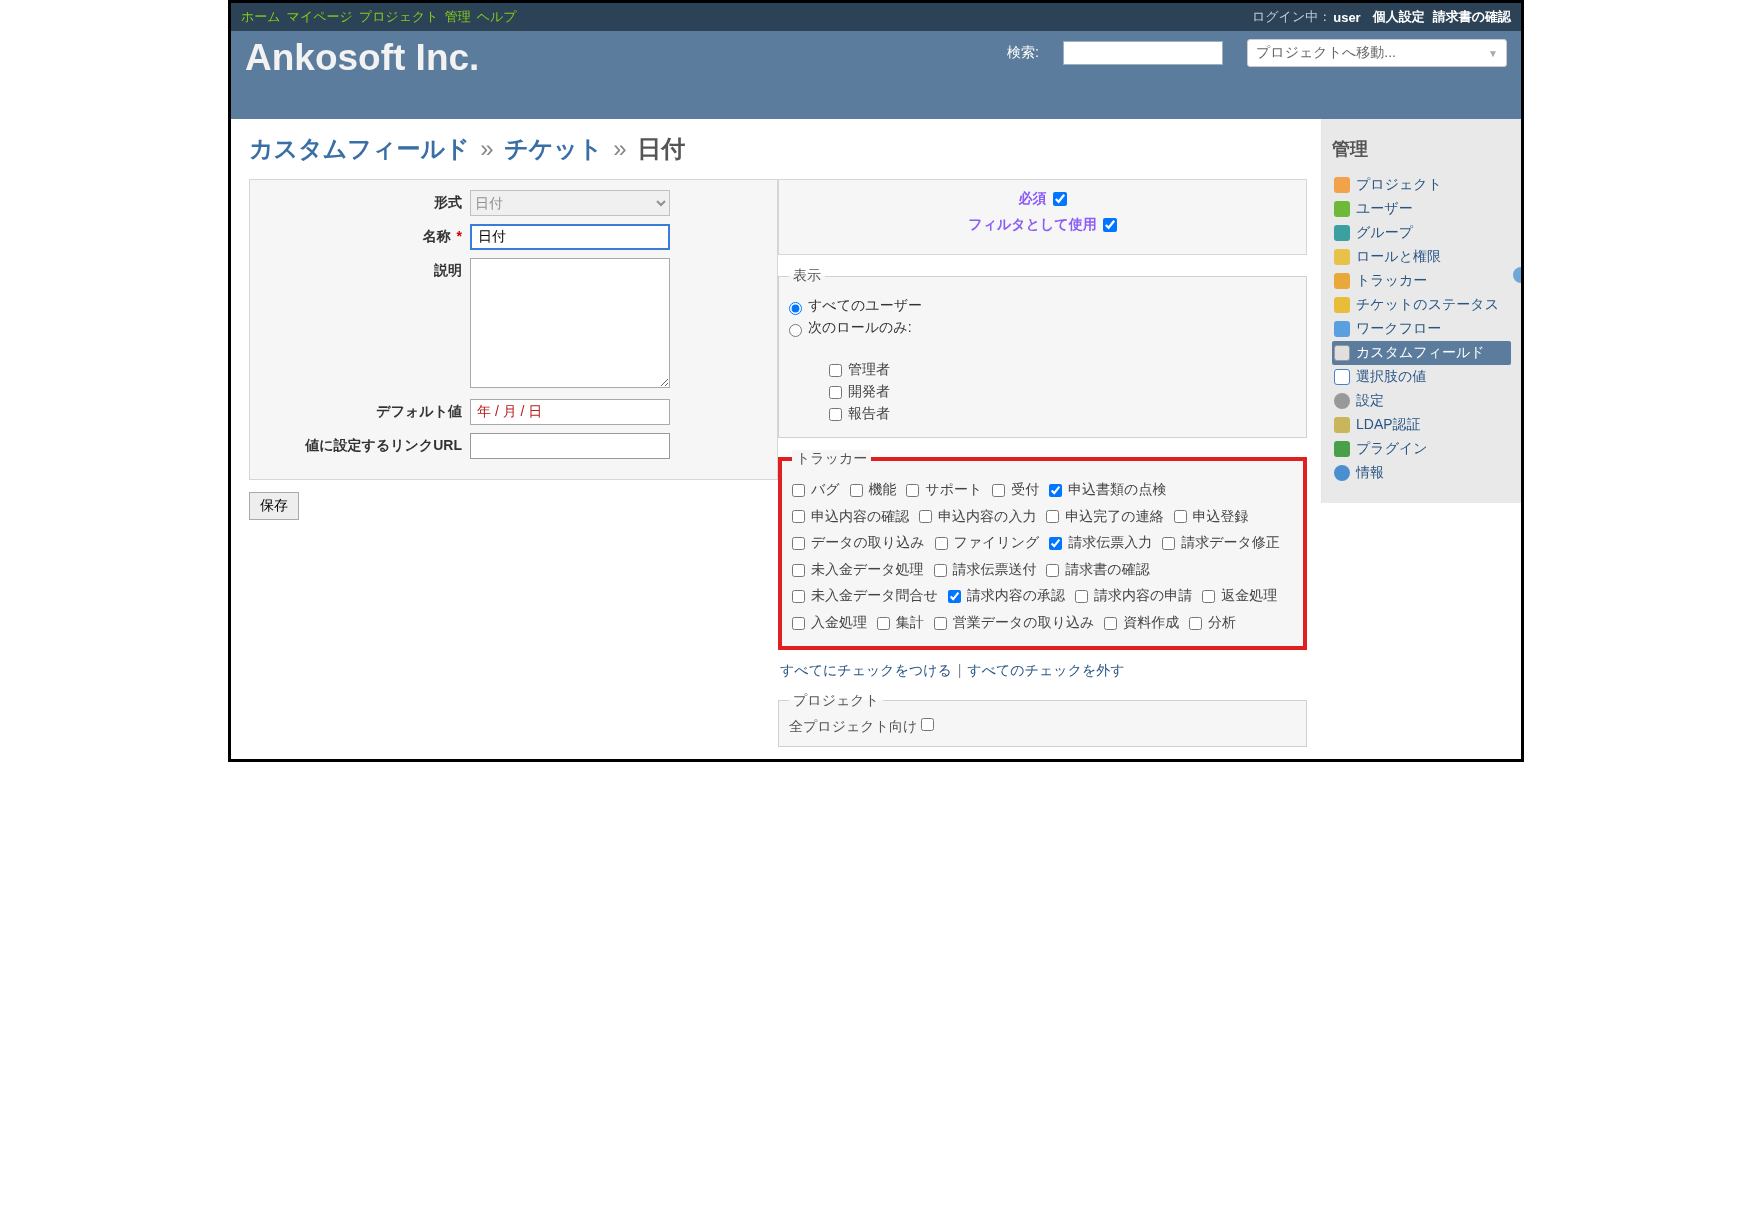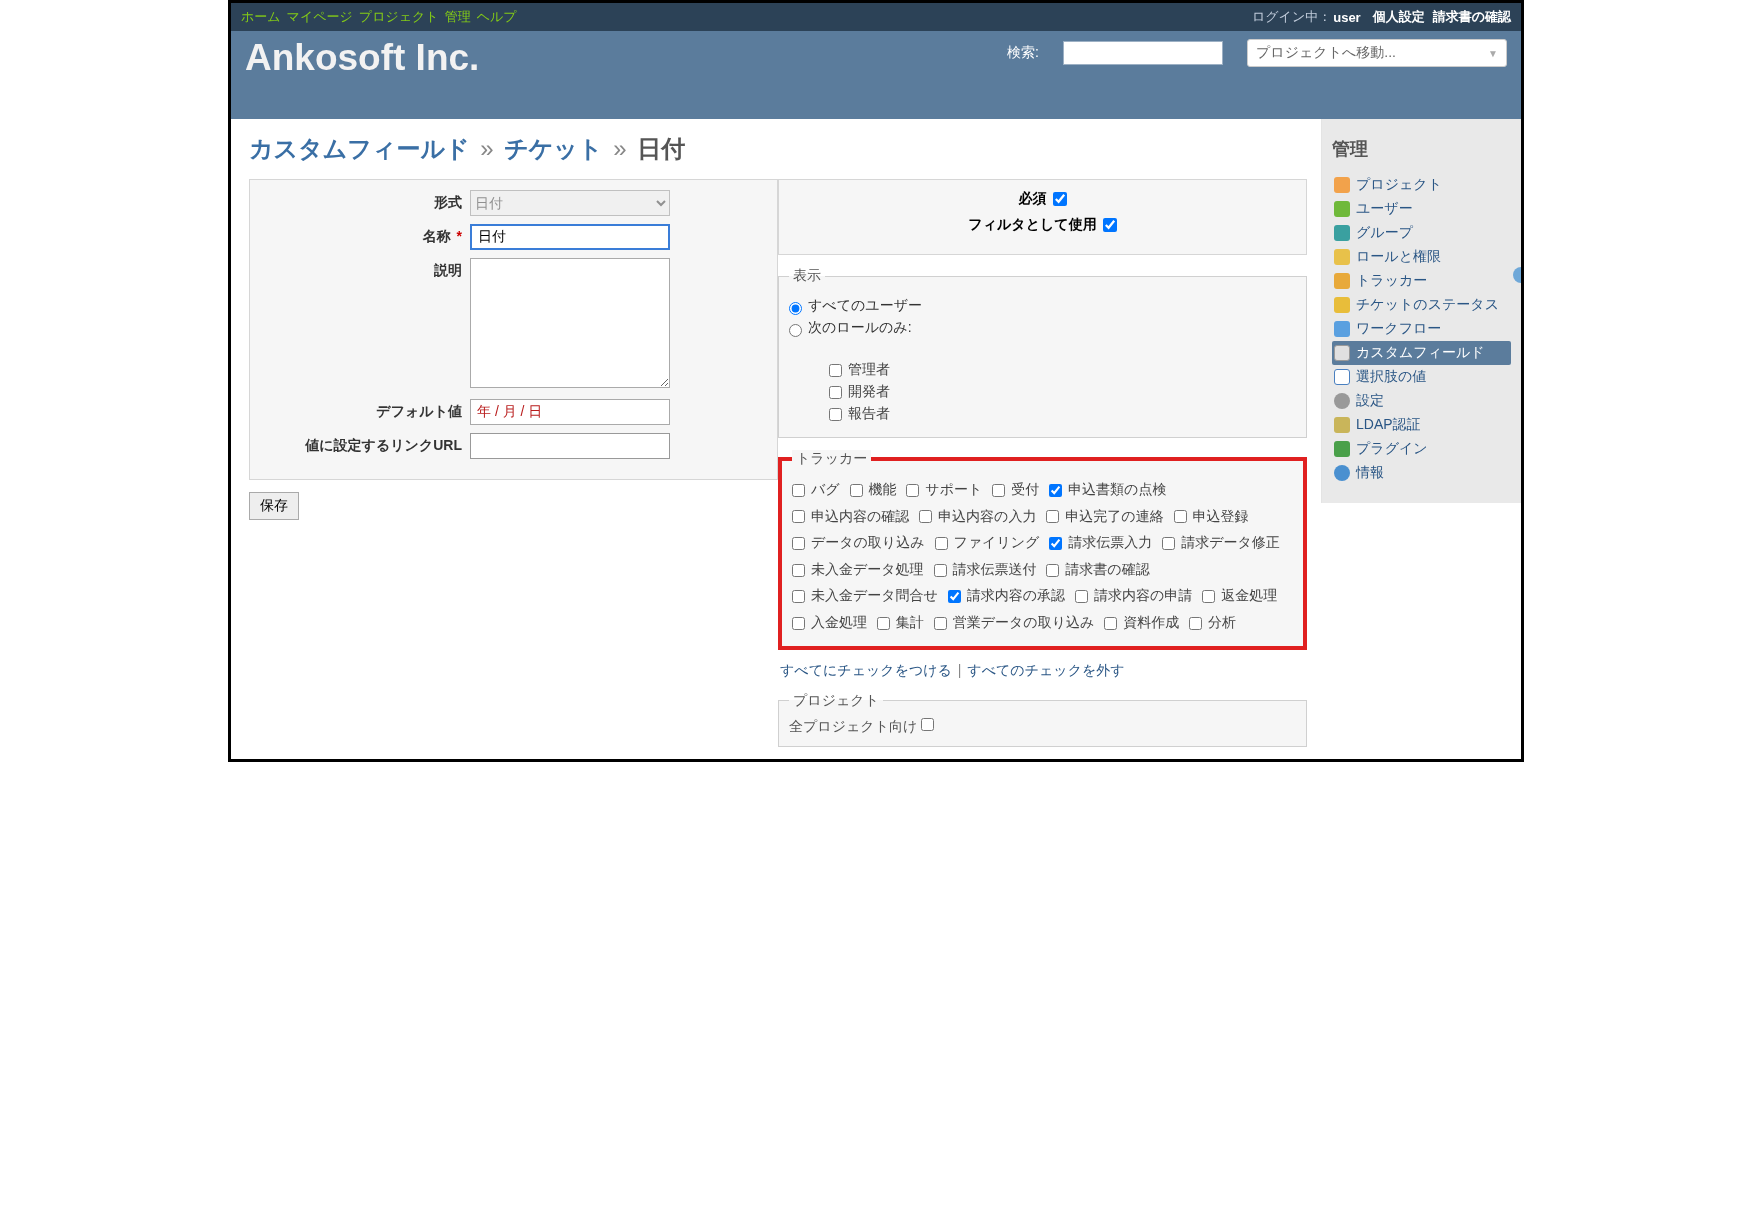--- a/index.html
+++ b/index.html
@@ -58,21 +58,21 @@
 .prow label { width: 210px; text-align: right; padding-right: 8px; font-size: 14px; color: #333; font-weight: bold; padding-top: 4px; }
 .prow .req { color: #c00; margin-left: 2px; }
 .prow .field { flex: 1; }
 .prow input[type=text] { width: 200px; height: 26px; border: 1px solid #999; padding: 2px 6px; font-size: 14px; }
 .prow input.name { border: 2px solid #3A7DD8; }
 .prow textarea { width: 200px; height: 130px; border: 1px solid #aaa; resize: both; }
 .prow select { width: 200px; height: 26px; border: 1px solid #aaa; background: #eee; color: #666; font-size: 14px; }
 .prow .date-input { width: 200px; height: 26px; border: 1px solid #aaa; background: #fff; display: flex; align-items: center; padding: 0 6px; color: #b91c1c; font-size: 14px; }
 
 .crow { display: flex; align-items: center; margin-bottom: 8px; justify-content: center; }
-.crow label { font-size: 14px; color: #000000; font-weight: bold; margin-right: 6px; }
+.crow label { font-size: 14px; color: #8b5cf6; font-weight: bold; margin-right: 6px; }
 .crow input[type=checkbox] { width: 14px; height: 14px; }
 
 fieldset { border: 1px solid #d0d0d0; padding: 8px 10px 10px 10px; margin-bottom: 12px; background: #f6f6f6; }
 legend { font-size: 14px; color: #555; padding: 0 4px; }
 .radio-row { display: flex; align-items: flex-end; margin: 4px 0; font-size: 14px; }
 .radio-row input { margin-right: 6px; }
 .role-sub { margin-left: 40px; margin-top: 24px; }
 .role-sub .sub-row { display: flex; align-items: center; margin: 4px 0; font-size: 14px; color: #444; }
 .role-sub .sub-row input { margin-right: 6px; }
 

